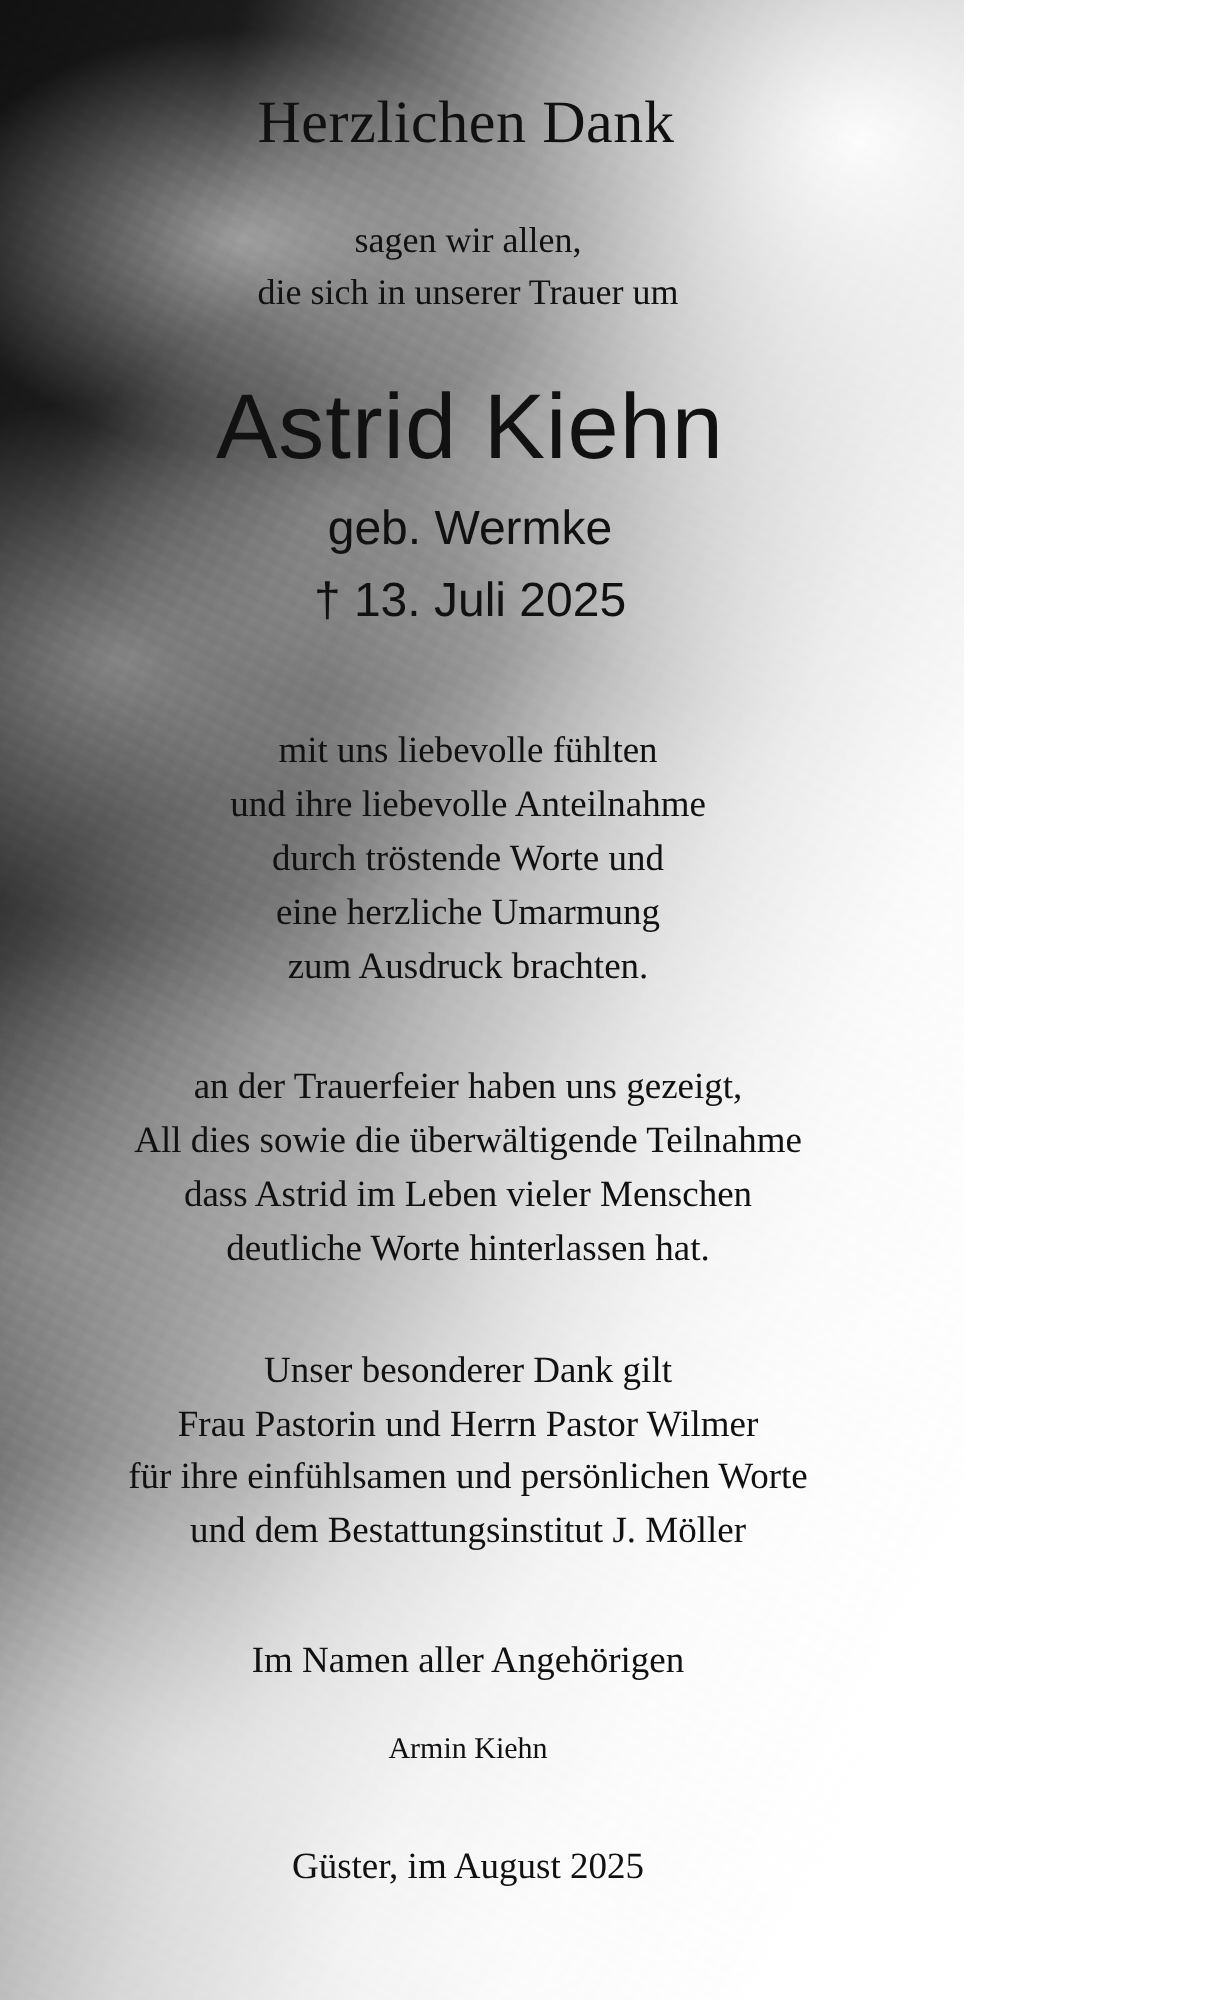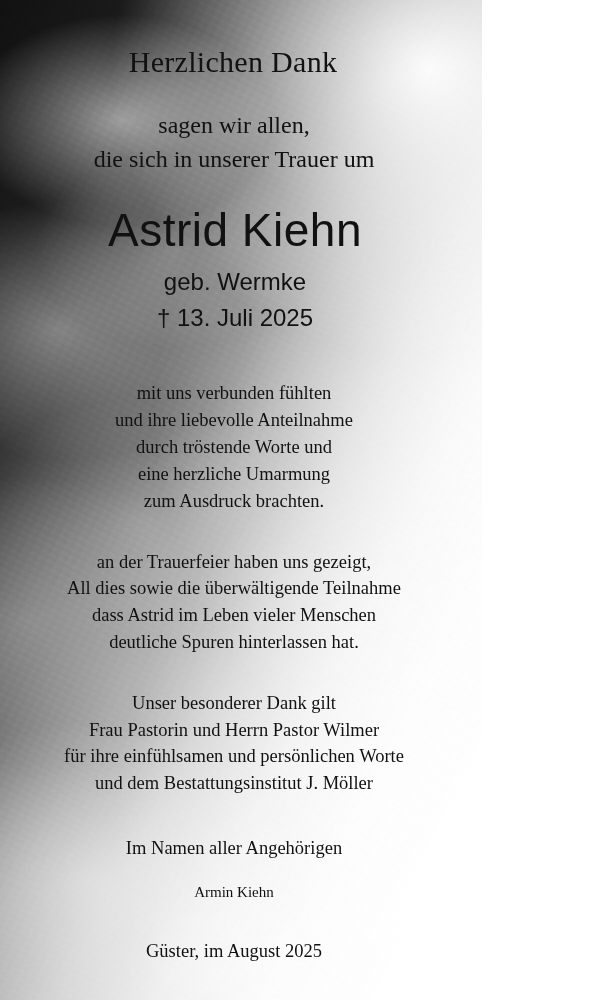--- a/index.html
+++ b/index.html
@@ -56,21 +56,21 @@
   .title {
     font-size: 30px;
     letter-spacing: 0.3px;
     margin: 14px 0 0 0;
     padding-right: 16px;
     line-height: 1.2;
   }
   .lead {
     margin-top: 28px;
     padding-right: 14px;
-    font-size: 24px;
+    font-size: 18px;
     line-height: 1.42;
   }
   .lead div { white-space: nowrap; }
   .name {
     margin-top: 30px;
     padding-right: 12px;
     font-size: 46px;
     font-family: "Liberation Sans", sans-serif;
     letter-spacing: 0.5px;
     line-height: 1.05;
@@ -126,32 +126,32 @@
     <div class="lead">
       <div>sagen wir allen,</div>
       <div>die sich in unserer Trauer um</div>
     </div>
 
     <div class="name">Astrid Kiehn</div>
     <div class="maiden">geb. Wermke</div>
     <div class="death">† 13. Juli 2025</div>
 
     <div class="para p1">
-      <div>mit uns verbunden fühlten</div>
+      <div>mit uns liebevolle fühlten</div>
       <div>und ihre liebevolle Anteilnahme</div>
       <div>durch tröstende Worte und</div>
       <div>eine herzliche Umarmung</div>
       <div>zum Ausdruck brachten.</div>
     </div>
 
     <div class="para">
       <div>an der Trauerfeier haben uns gezeigt,</div>
       <div>All dies sowie die überwältigende Teilnahme</div>
       <div>dass Astrid im Leben vieler Menschen</div>
-      <div>deutliche Spuren hinterlassen hat.</div>
+      <div>deutliche Worte hinterlassen hat.</div>
     </div>
 
     <div class="para">
       <div>Unser besonderer Dank gilt</div>
       <div>Frau Pastorin und Herrn Pastor Wilmer</div>
       <div>für ihre einfühlsamen und persönlichen Worte</div>
       <div>und dem Bestattungsinstitut J. Möller</div>
     </div>
 
     <div class="closing">Im Namen aller Angehörigen</div>

